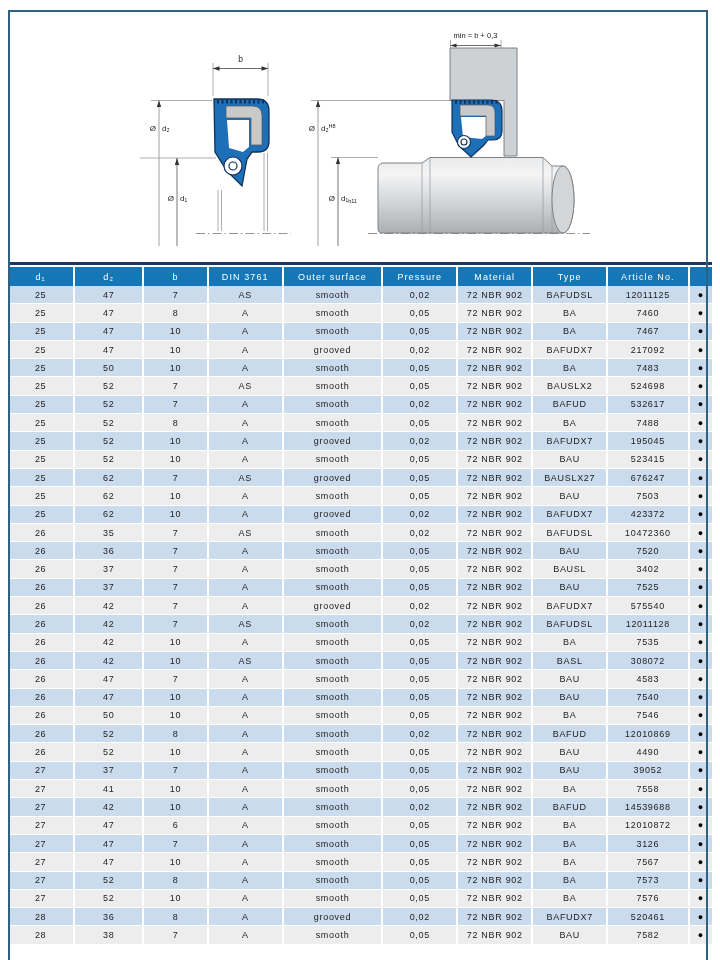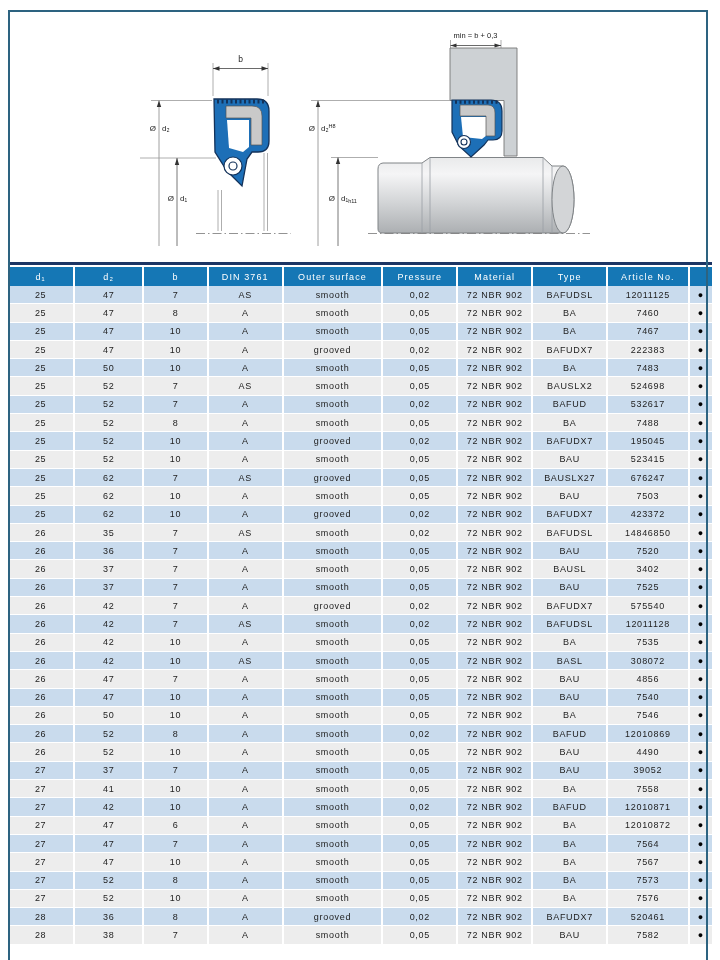--- a/index.html
+++ b/index.html
@@ -209,21 +209,21 @@
         </tr>
         <tr>
           <td>25</td>
           <td>47</td>
           <td>10</td>
           <td>A</td>
           <td>grooved</td>
           <td>0,02</td>
           <td>72 NBR 902</td>
           <td>BAFUDX7</td>
-          <td>222383</td>
+          <td>217092</td>
           <td class="dot-cell">●</td>
         </tr>
         <tr>
           <td>25</td>
           <td>50</td>
           <td>10</td>
           <td>A</td>
           <td>smooth</td>
           <td>0,05</td>
           <td>72 NBR 902</td>
@@ -329,21 +329,21 @@
         </tr>
         <tr>
           <td>26</td>
           <td>35</td>
           <td>7</td>
           <td>AS</td>
           <td>smooth</td>
           <td>0,02</td>
           <td>72 NBR 902</td>
           <td>BAFUDSL</td>
-          <td>14846850</td>
+          <td>10472360</td>
           <td class="dot-cell">●</td>
         </tr>
         <tr>
           <td>26</td>
           <td>36</td>
           <td>7</td>
           <td>A</td>
           <td>smooth</td>
           <td>0,05</td>
           <td>72 NBR 902</td>
@@ -425,21 +425,21 @@
         </tr>
         <tr>
           <td>26</td>
           <td>47</td>
           <td>7</td>
           <td>A</td>
           <td>smooth</td>
           <td>0,05</td>
           <td>72 NBR 902</td>
           <td>BAU</td>
-          <td>4856</td>
+          <td>4583</td>
           <td class="dot-cell">●</td>
         </tr>
         <tr>
           <td>26</td>
           <td>47</td>
           <td>10</td>
           <td>A</td>
           <td>smooth</td>
           <td>0,05</td>
           <td>72 NBR 902</td>
@@ -509,21 +509,21 @@
         </tr>
         <tr>
           <td>27</td>
           <td>42</td>
           <td>10</td>
           <td>A</td>
           <td>smooth</td>
           <td>0,02</td>
           <td>72 NBR 902</td>
           <td>BAFUD</td>
-          <td>12010871</td>
+          <td>14539688</td>
           <td class="dot-cell">●</td>
         </tr>
         <tr>
           <td>27</td>
           <td>47</td>
           <td>6</td>
           <td>A</td>
           <td>smooth</td>
           <td>0,05</td>
           <td>72 NBR 902</td>
@@ -533,21 +533,21 @@
         </tr>
         <tr>
           <td>27</td>
           <td>47</td>
           <td>7</td>
           <td>A</td>
           <td>smooth</td>
           <td>0,05</td>
           <td>72 NBR 902</td>
           <td>BA</td>
-          <td>7564</td>
+          <td>3126</td>
           <td class="dot-cell">●</td>
         </tr>
         <tr>
           <td>27</td>
           <td>47</td>
           <td>10</td>
           <td>A</td>
           <td>smooth</td>
           <td>0,05</td>
           <td>72 NBR 902</td>

